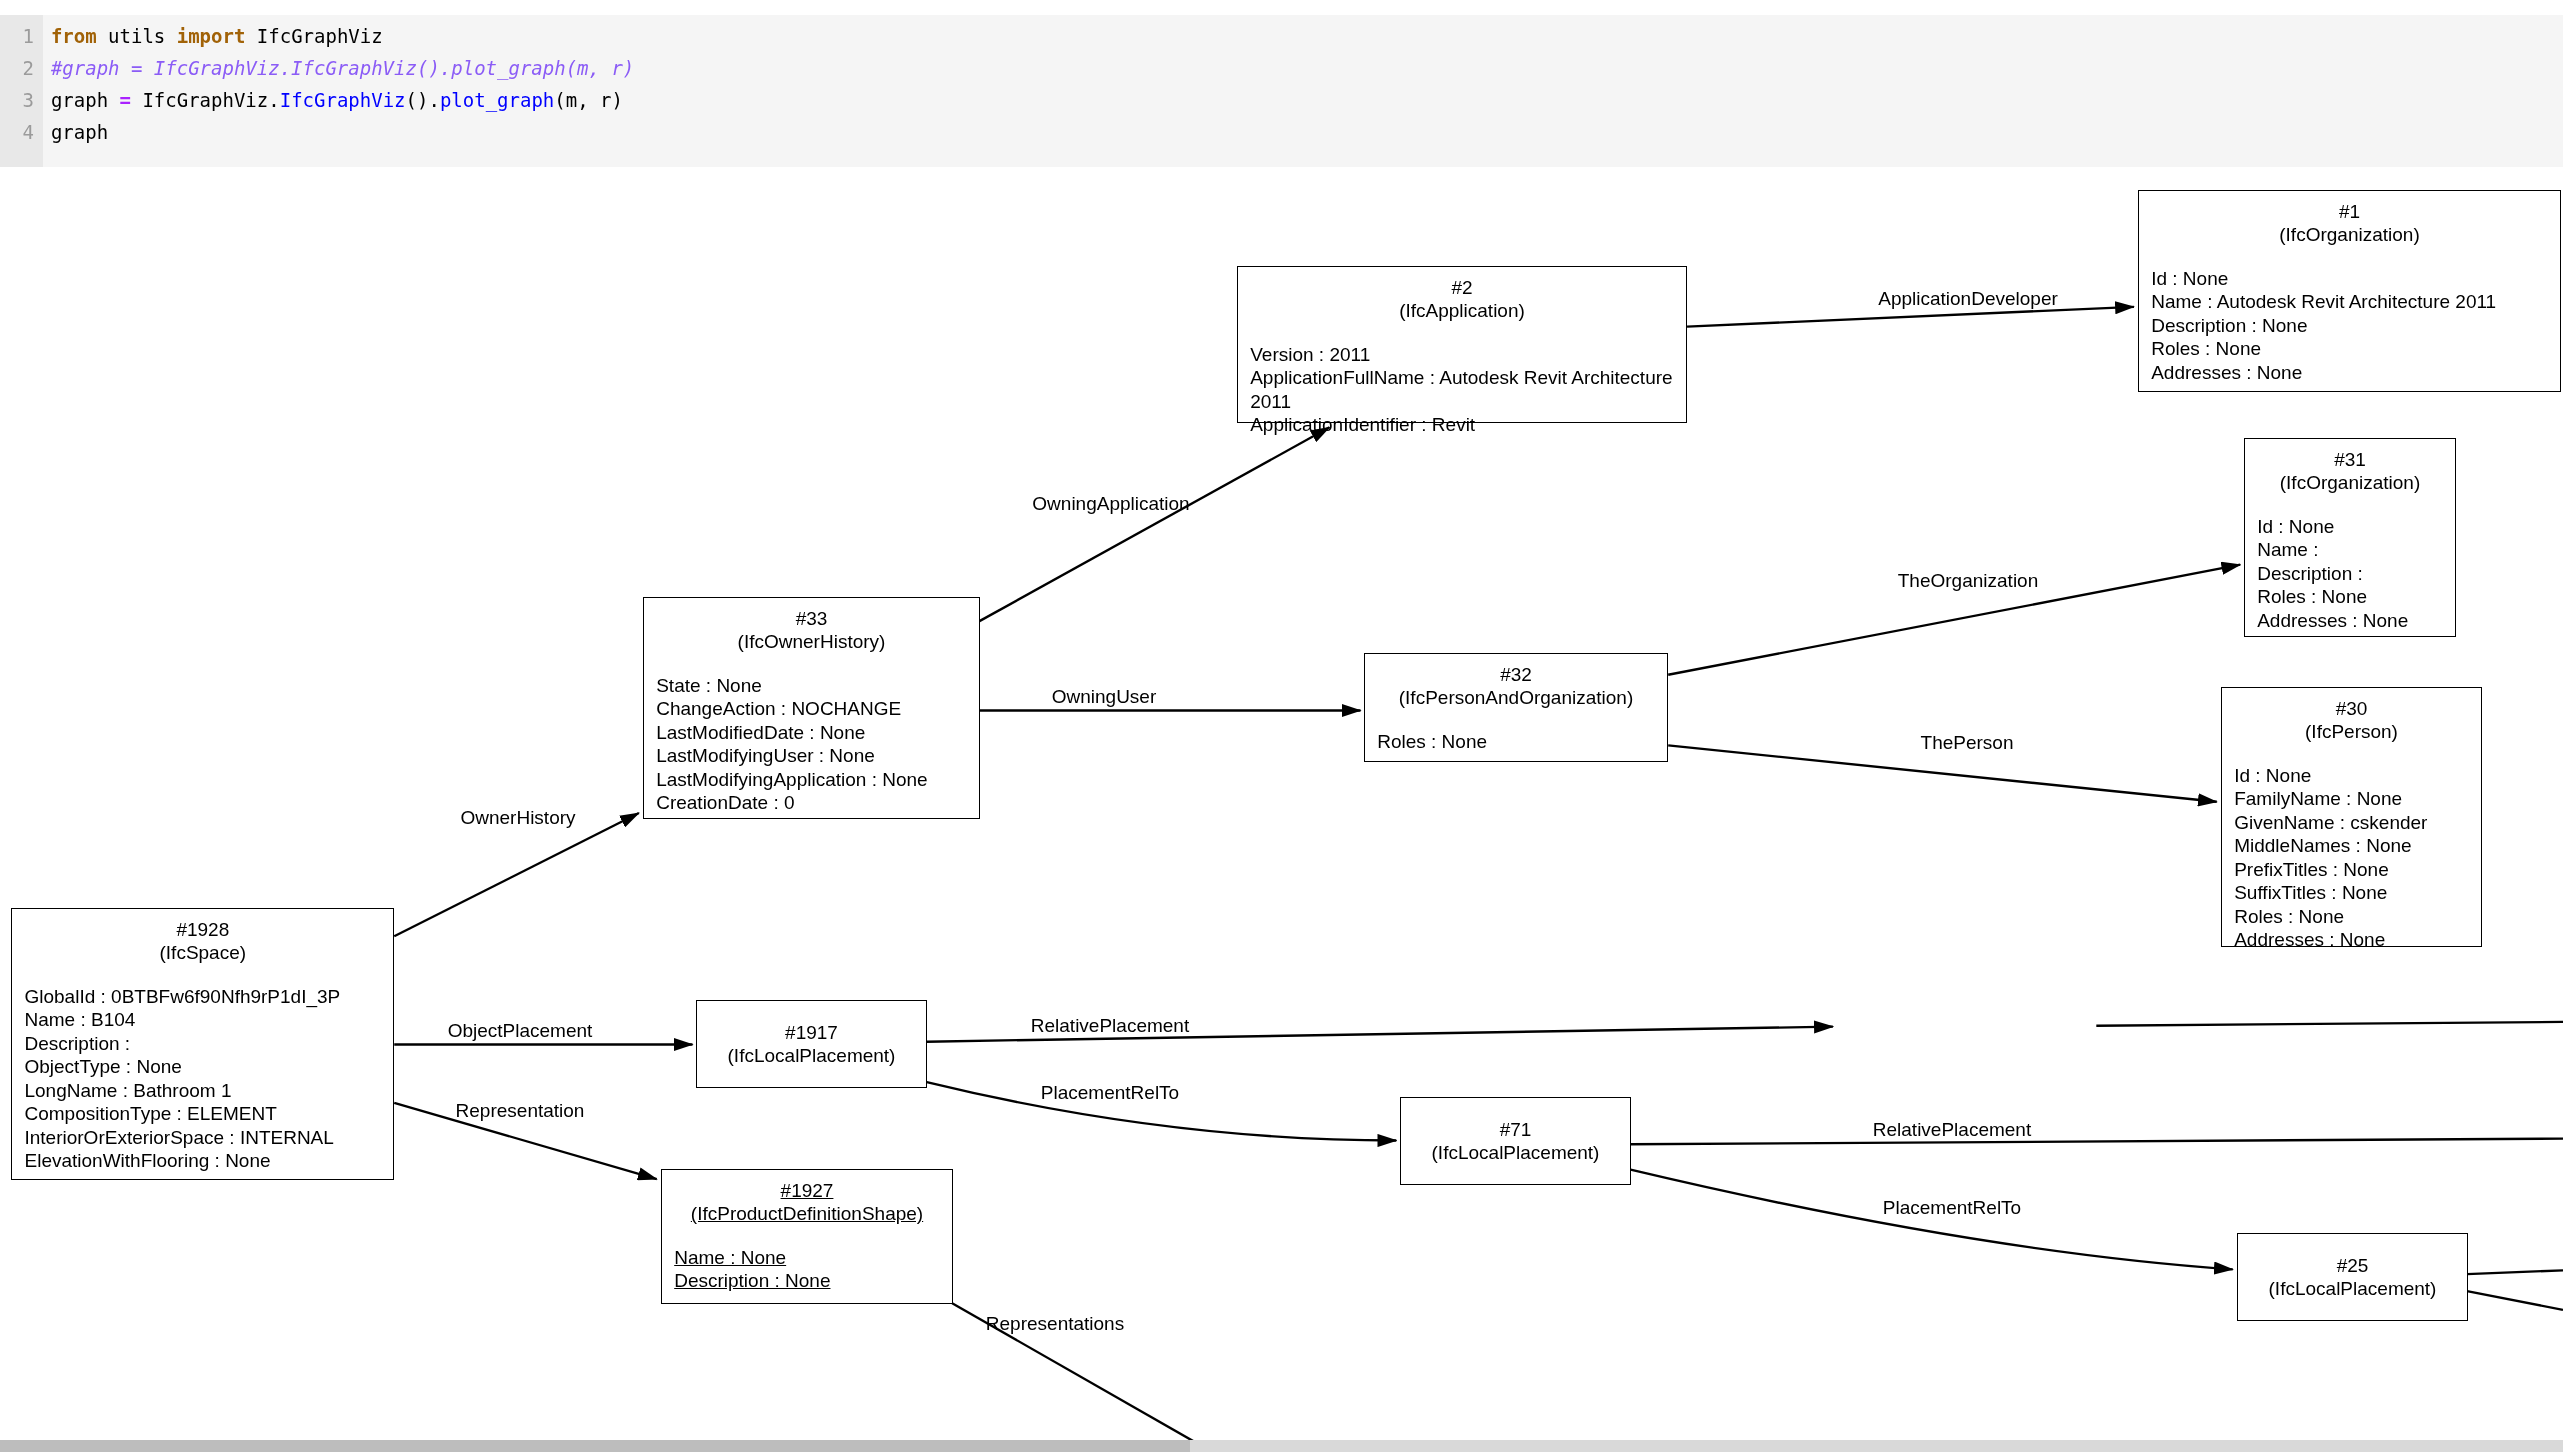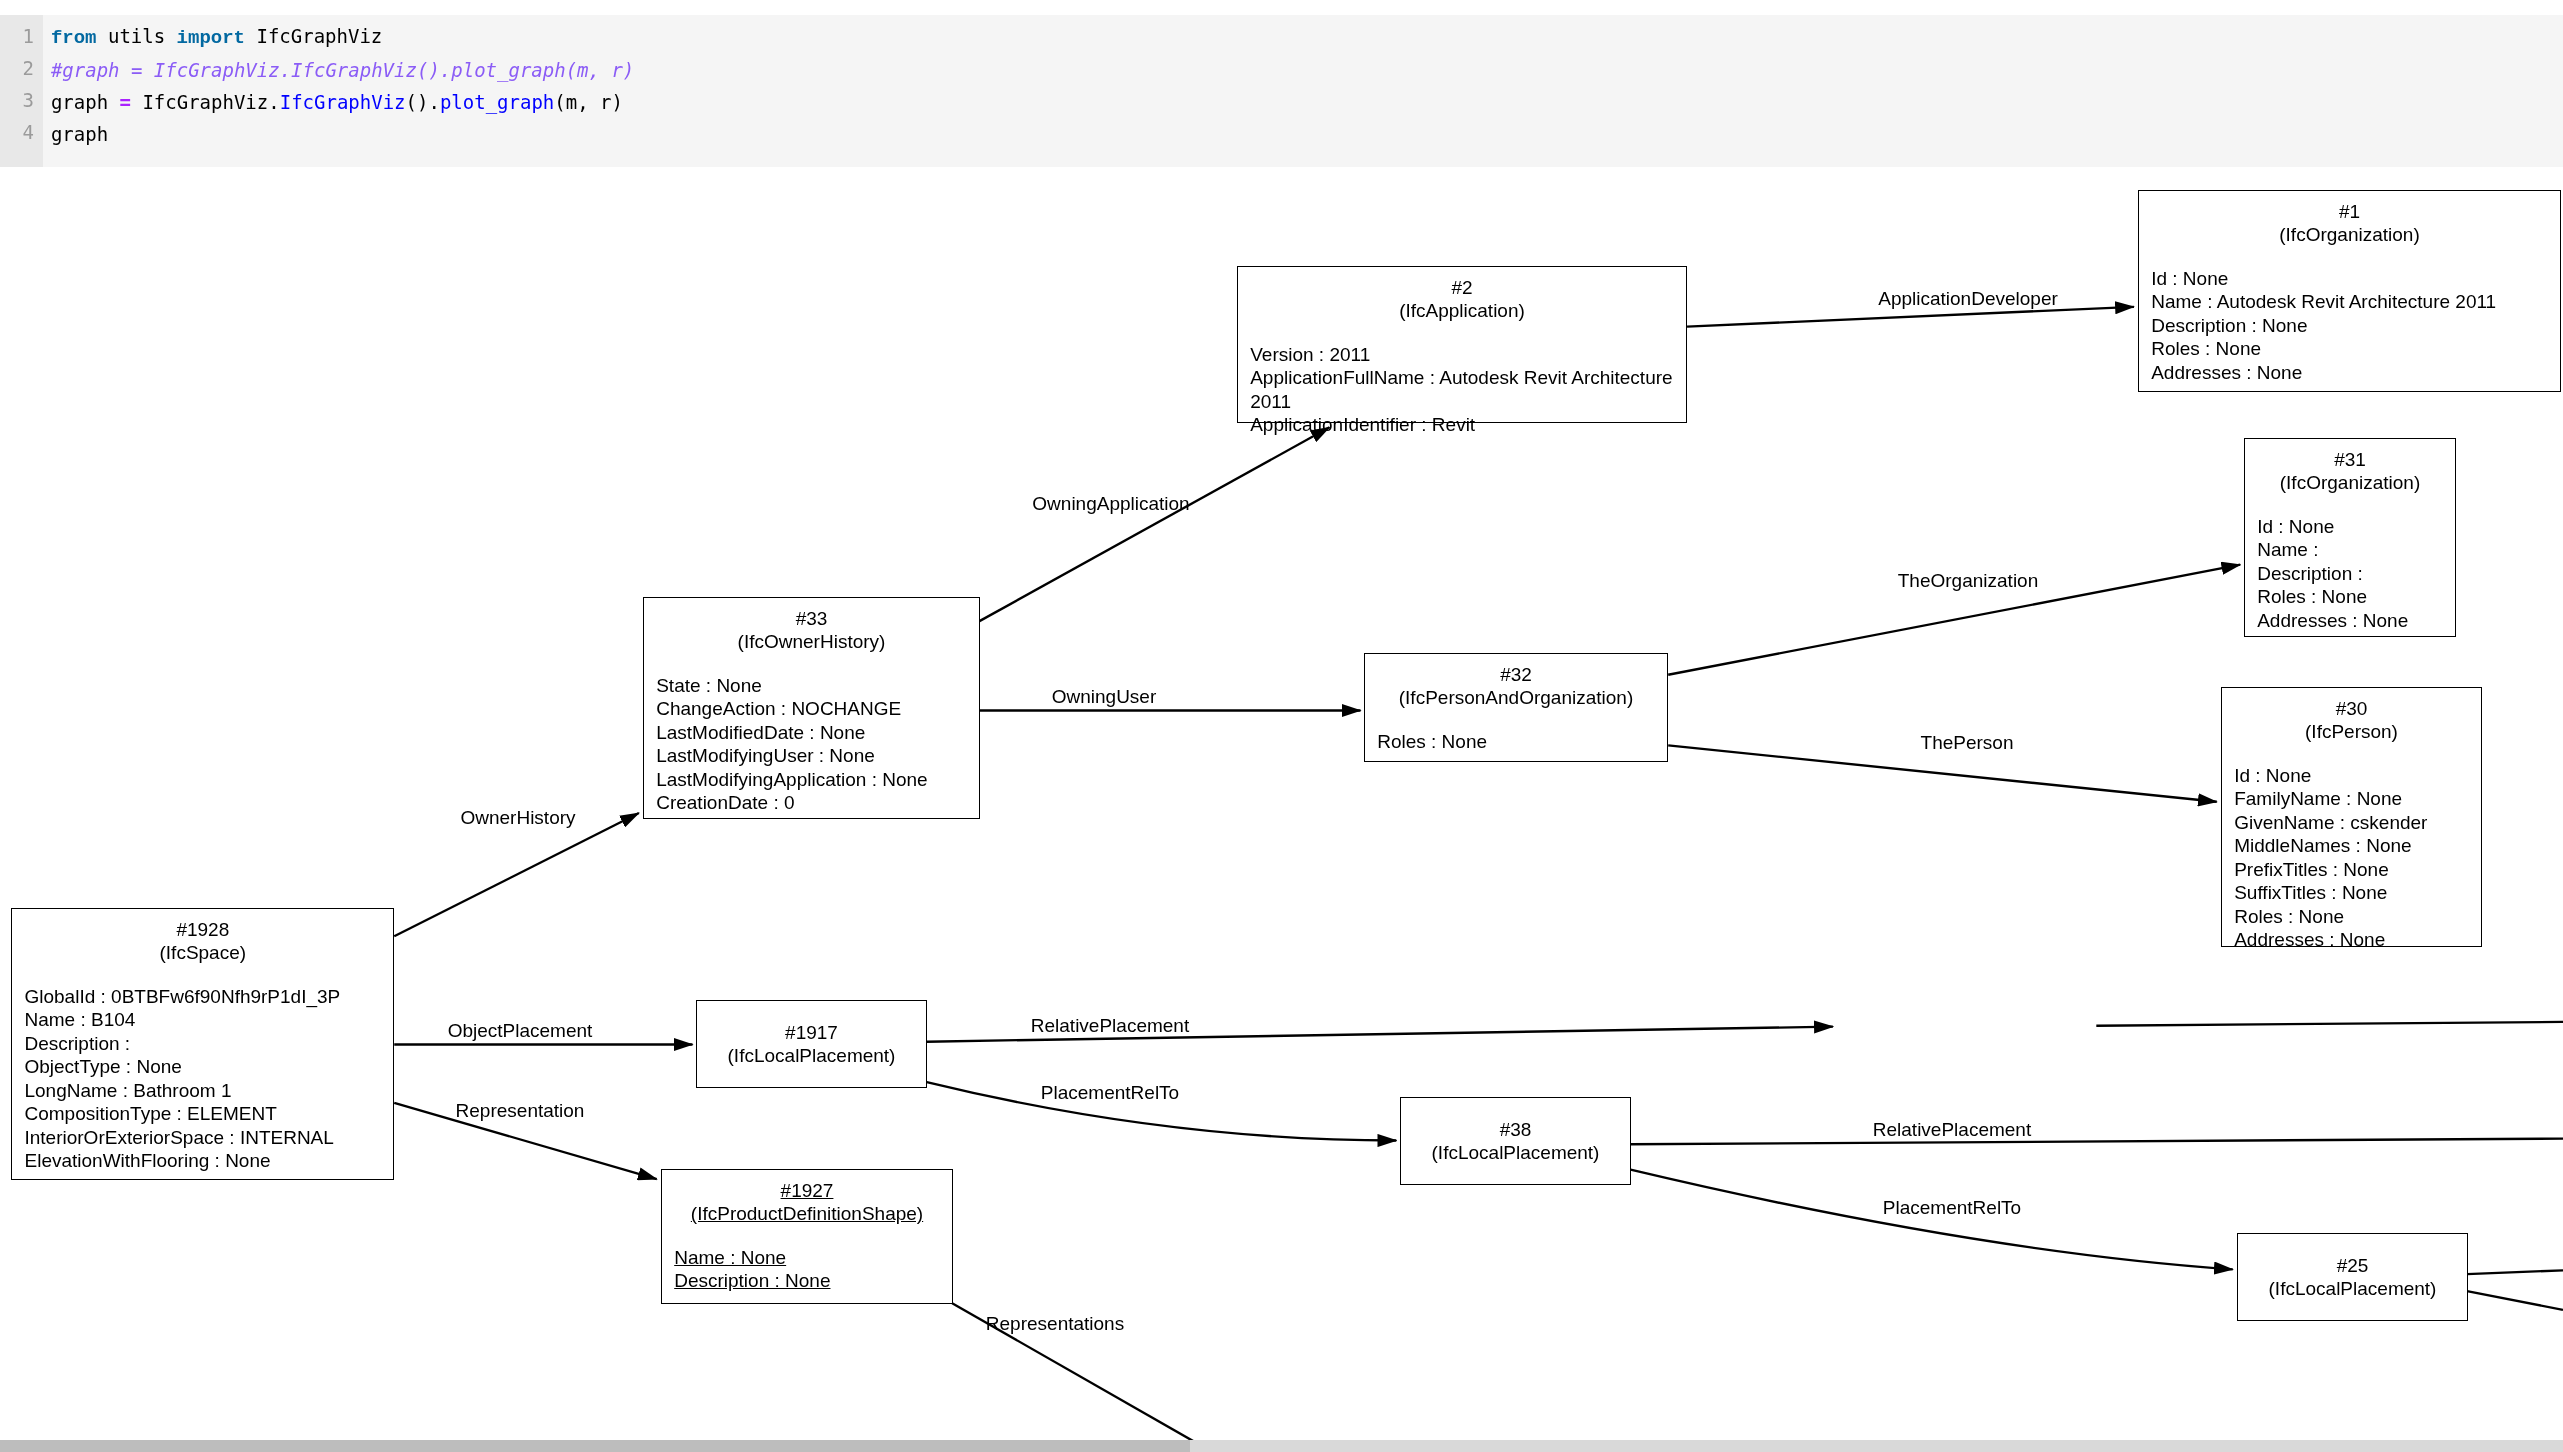--- a/index.html
+++ b/index.html
@@ -5,21 +5,21 @@
   html,body{margin:0;padding:0;background:#fff;}
   #screen{position:relative;width:2563px;height:1453px;background:#ffffff;overflow:hidden;
           font-family:"Liberation Sans",sans-serif;color:#000;}
 
   
   .codecell{position:absolute;left:0;top:15px;width:2563px;height:152px;background:#f5f5f5;
             display:flex;font-family:"DejaVu Sans Mono",monospace;font-size:19px;line-height:32px;}
   .gutter{width:34px;padding:4.7px 9.4px 0 0;background:#e8e8e8;text-align:right;color:#9b9b9b;flex:none;}
   .codelines{padding:4.7px 0 0 7.5px;}
   .codelines .cl{white-space:pre;}
-  .kw{color:#0369a1;font-weight:bold;font-family:Liberation Mono, monospace;}
+  .kw{color:#a16207;font-weight:bold;}
   .cmt{color:#8b5cf6;font-style:italic;}
   .op{color:#AA22FF;font-weight:bold;}
   .fn{color:#0000FF;}
 
   
   .edges{position:absolute;left:0;top:0;pointer-events:none;}
   .edges path,.edges line{stroke:#000;stroke-width:2.5;fill:none;}
   .edges .ah{fill:#000;stroke:none;}
 
   .node{position:absolute;border:1.9px solid #000;background:#fff;box-sizing:border-box;
@@ -181,21 +181,21 @@
   <div class="node ctr" style="left:696px;top:1000px;width:231px;height:88px;">
     <div class="nhead">
       <div>#1917</div>
       <div>(IfcLocalPlacement)</div>
     </div>
   </div>
 
 
   <div class="node ctr" style="left:1400px;top:1097px;width:231px;height:88px;">
     <div class="nhead">
-      <div>#38</div>
+      <div>#71</div>
       <div>(IfcLocalPlacement)</div>
     </div>
   </div>
 
   <div class="node ctr" style="left:2237px;top:1233px;width:231px;height:88px;">
     <div class="nhead">
       <div>#25</div>
       <div>(IfcLocalPlacement)</div>
     </div>
   </div>

